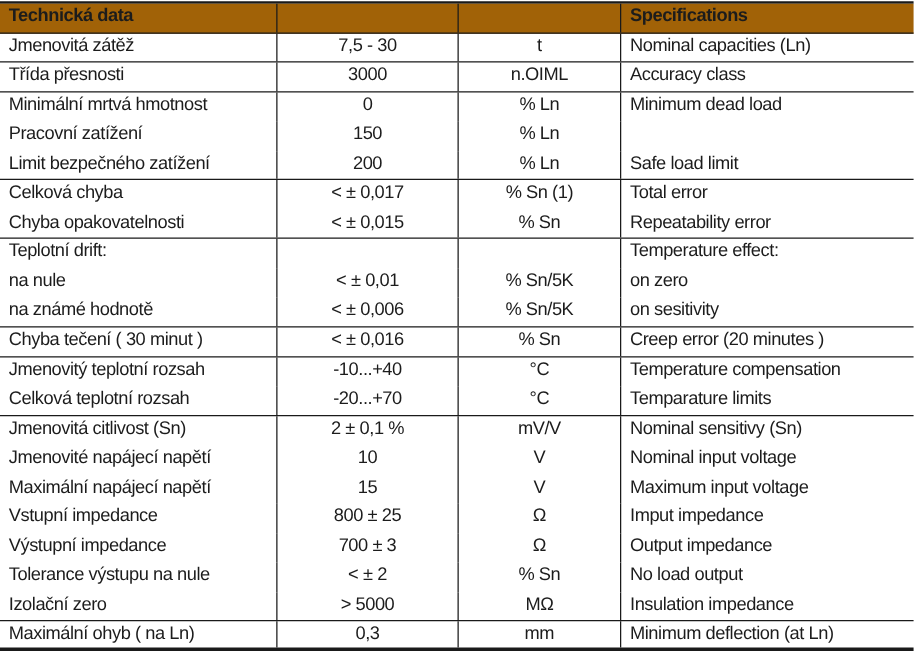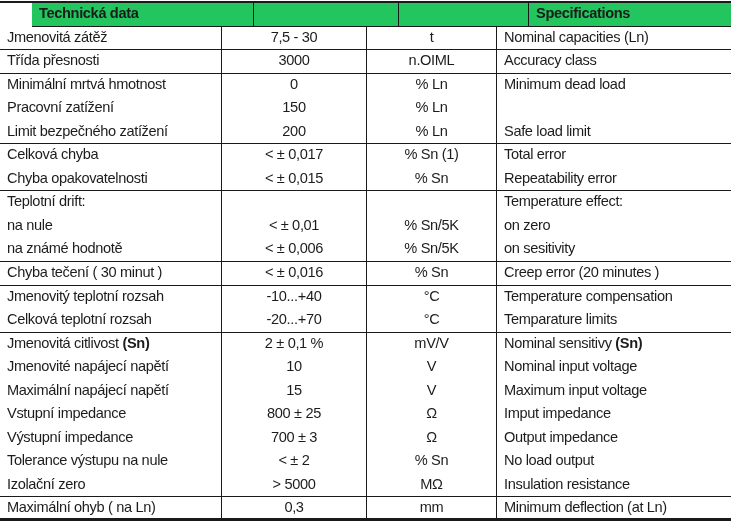--- a/index.html
+++ b/index.html
@@ -24,23 +24,22 @@
     flex-direction: column;
   }
   .row {
     display: grid;
     grid-template-columns: 222px 145px 130px 234px;
     height: 23.55px;
     box-sizing: border-box;
     flex: 0 0 auto;
   }
   .row.header {
-    background: #22c55e;
+    background: #a16207;
     font-weight: bold;
-    margin-left: 32px;
   }
   .row.sep {
     border-bottom: 1.8px solid #1a1a1a;
   }
   .row.bottom {
     border-bottom: 3px solid #1a1a1a;
   }
   .cell {
     box-sizing: border-box;
     font-size: 14.6px;
@@ -53,21 +52,21 @@
     border-right: 1.8px solid #1a1a1a;
   }
   .cell.c1, .cell.c4 {
     text-align: left;
     padding-left: 7px;
     padding-right: 2px;
   }
   .cell.c2, .cell.c3 {
     text-align: center;
   }
-  .cell b { font-weight: bold; }
+  .cell b { font-weight: normal; }
 </style>
 </head>
 <body>
 
 <div class="spec-table">
   <div class="row header sep">
     <div class="cell c1">Technická data</div>
     <div class="cell c2"></div>
     <div class="cell c3"></div>
     <div class="cell c4">Specifications</div>
@@ -183,21 +182,21 @@
       <div class="row">
         <div class="cell c1">Tolerance výstupu na nule</div>
         <div class="cell c2">&lt; ± 2</div>
         <div class="cell c3">% Sn</div>
         <div class="cell c4">No load output</div>
       </div>
       <div class="row sep">
         <div class="cell c1">Izolační zero</div>
         <div class="cell c2">&gt; 5000</div>
         <div class="cell c3">MΩ</div>
-        <div class="cell c4">Insulation resistance</div>
+        <div class="cell c4">Insulation impedance</div>
       </div>
       <div class="row sep bottom">
         <div class="cell c1">Maximální ohyb ( na Ln)</div>
         <div class="cell c2">0,3</div>
         <div class="cell c3">mm</div>
         <div class="cell c4">Minimum deflection (at Ln)</div>
       </div>
     </div>
 </div>
 

